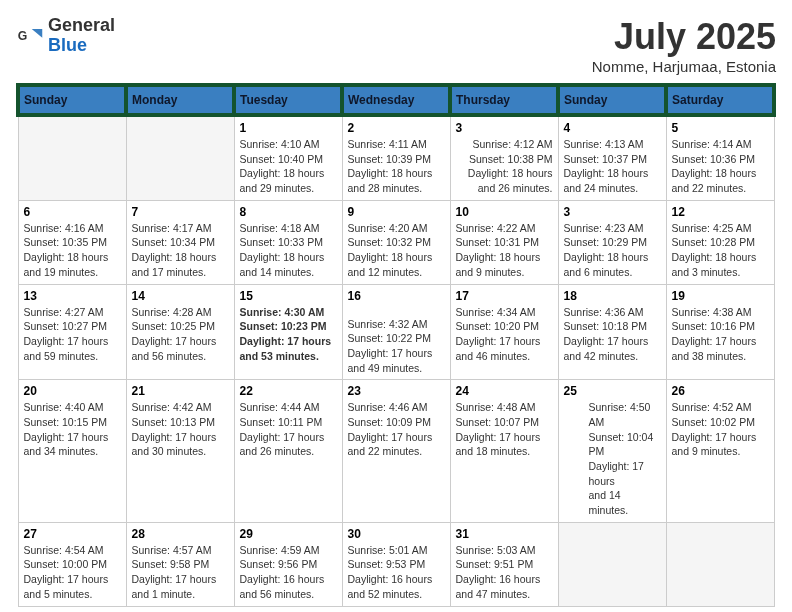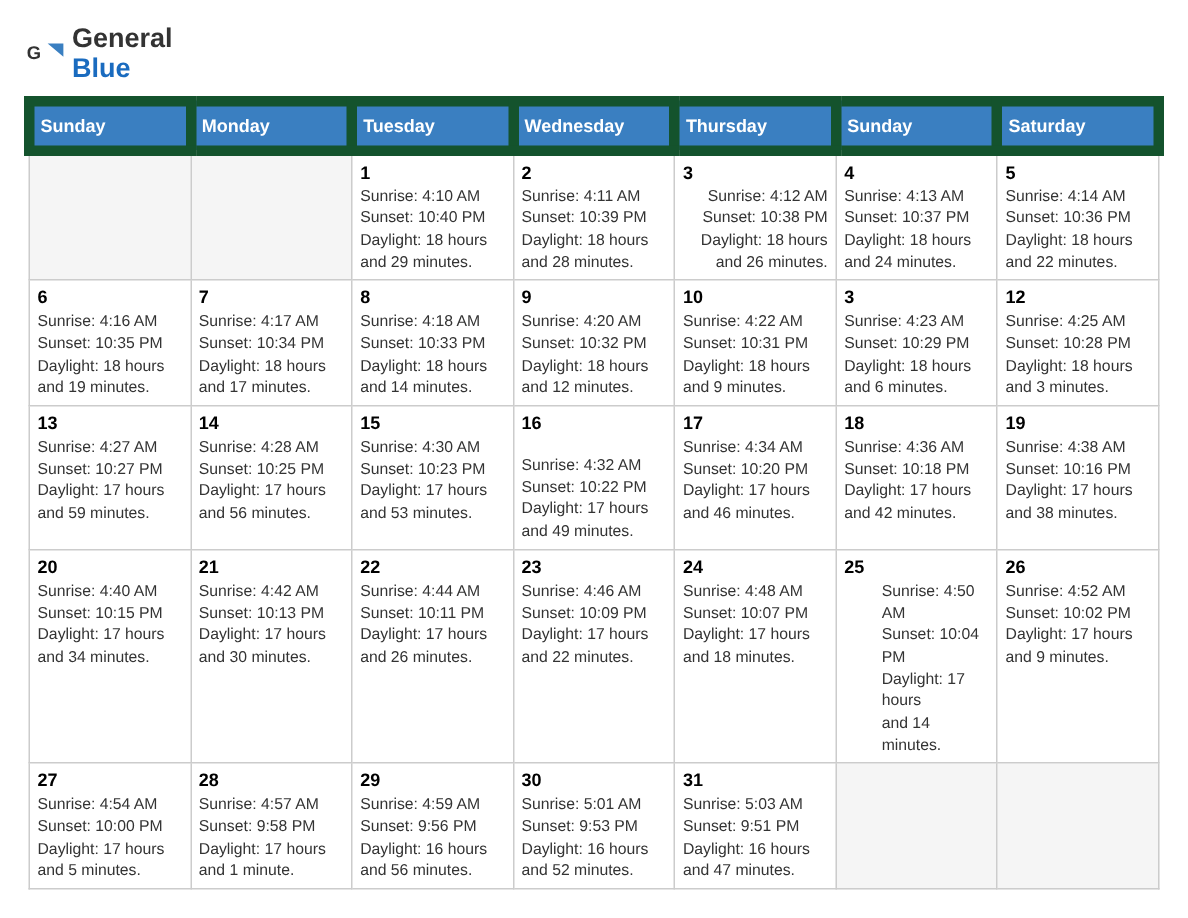--- a/index.html
+++ b/index.html
@@ -46,25 +46,25 @@
       font-size: 15px;
       color: #333;
     }
     table {
       width: 100%;
       border-collapse: collapse;
       font-size: 11px;
     }
     thead tr th {
       background-color: #3a7fc1;
-      color: #ffffff;
+      color: #0f172a;
       padding: 6px 4px;
       text-align: left;
       font-size: 12px;
-      border: 7px solid #14532d;
+      border: 4px solid #14532d;
     }
     tbody tr td {
       border: 1px solid #ccc;
       vertical-align: top;
       padding: 4px 5px;
       height: 80px;
       background: #fff;
       width: calc(100% / 7);
     }
     tbody tr td.empty {
@@ -90,20 +90,24 @@
     <svg class="logo-icon" viewBox="0 0 32 32">
       <rect x="0" y="0" width="32" height="32" fill="none"></rect>
       <text x="2" y="20" font-size="14" font-weight="bold" fill="#333">G</text>
       <polygon points="18,8 30,8 30,18" fill="#3a7fc1"></polygon>
     </svg>
     <div class="logo-text">
       <span class="logo-general">General</span>
       <span class="logo-blue">Blue</span>
     </div>
   </div>
+  <div class="title-block">
+    <div class="month-year">July 2025</div>
+    <div class="location">Nomme, Harjumaa, Estonia</div>
+  </div>
 </div>
 
 <table>
   <thead>
     <tr>
     <th>Sunday</th>
         <th>Monday</th>
         <th>Tuesday</th>
         <th>Wednesday</th>
         <th>Thursday</th>
@@ -212,21 +216,21 @@
         </td>
         <td>
           <span class="day-num">14</span>
           <div class="day-info" style="white-space: pre-line;">Sunrise: 4:28 AM
 Sunset: 10:25 PM
 Daylight: 17 hours
 and 56 minutes.</div>
         </td>
         <td>
           <span class="day-num">15</span>
-          <div class="day-info" style="white-space: pre-line;">Sunrise: 4:30 AM
+          <div class="day-info" style="white-space: pre-line; font-weight: bold;">Sunrise: 4:30 AM
 Sunset: 10:23 PM
 Daylight: 17 hours
 and 53 minutes.</div>
         </td>
         <td>
           <span class="day-num">16</span>
           <div class="day-info" style="white-space: pre-line; margin-top: 14px;">Sunrise: 4:32 AM
 Sunset: 10:22 PM
 Daylight: 17 hours
 and 49 minutes.</div>

